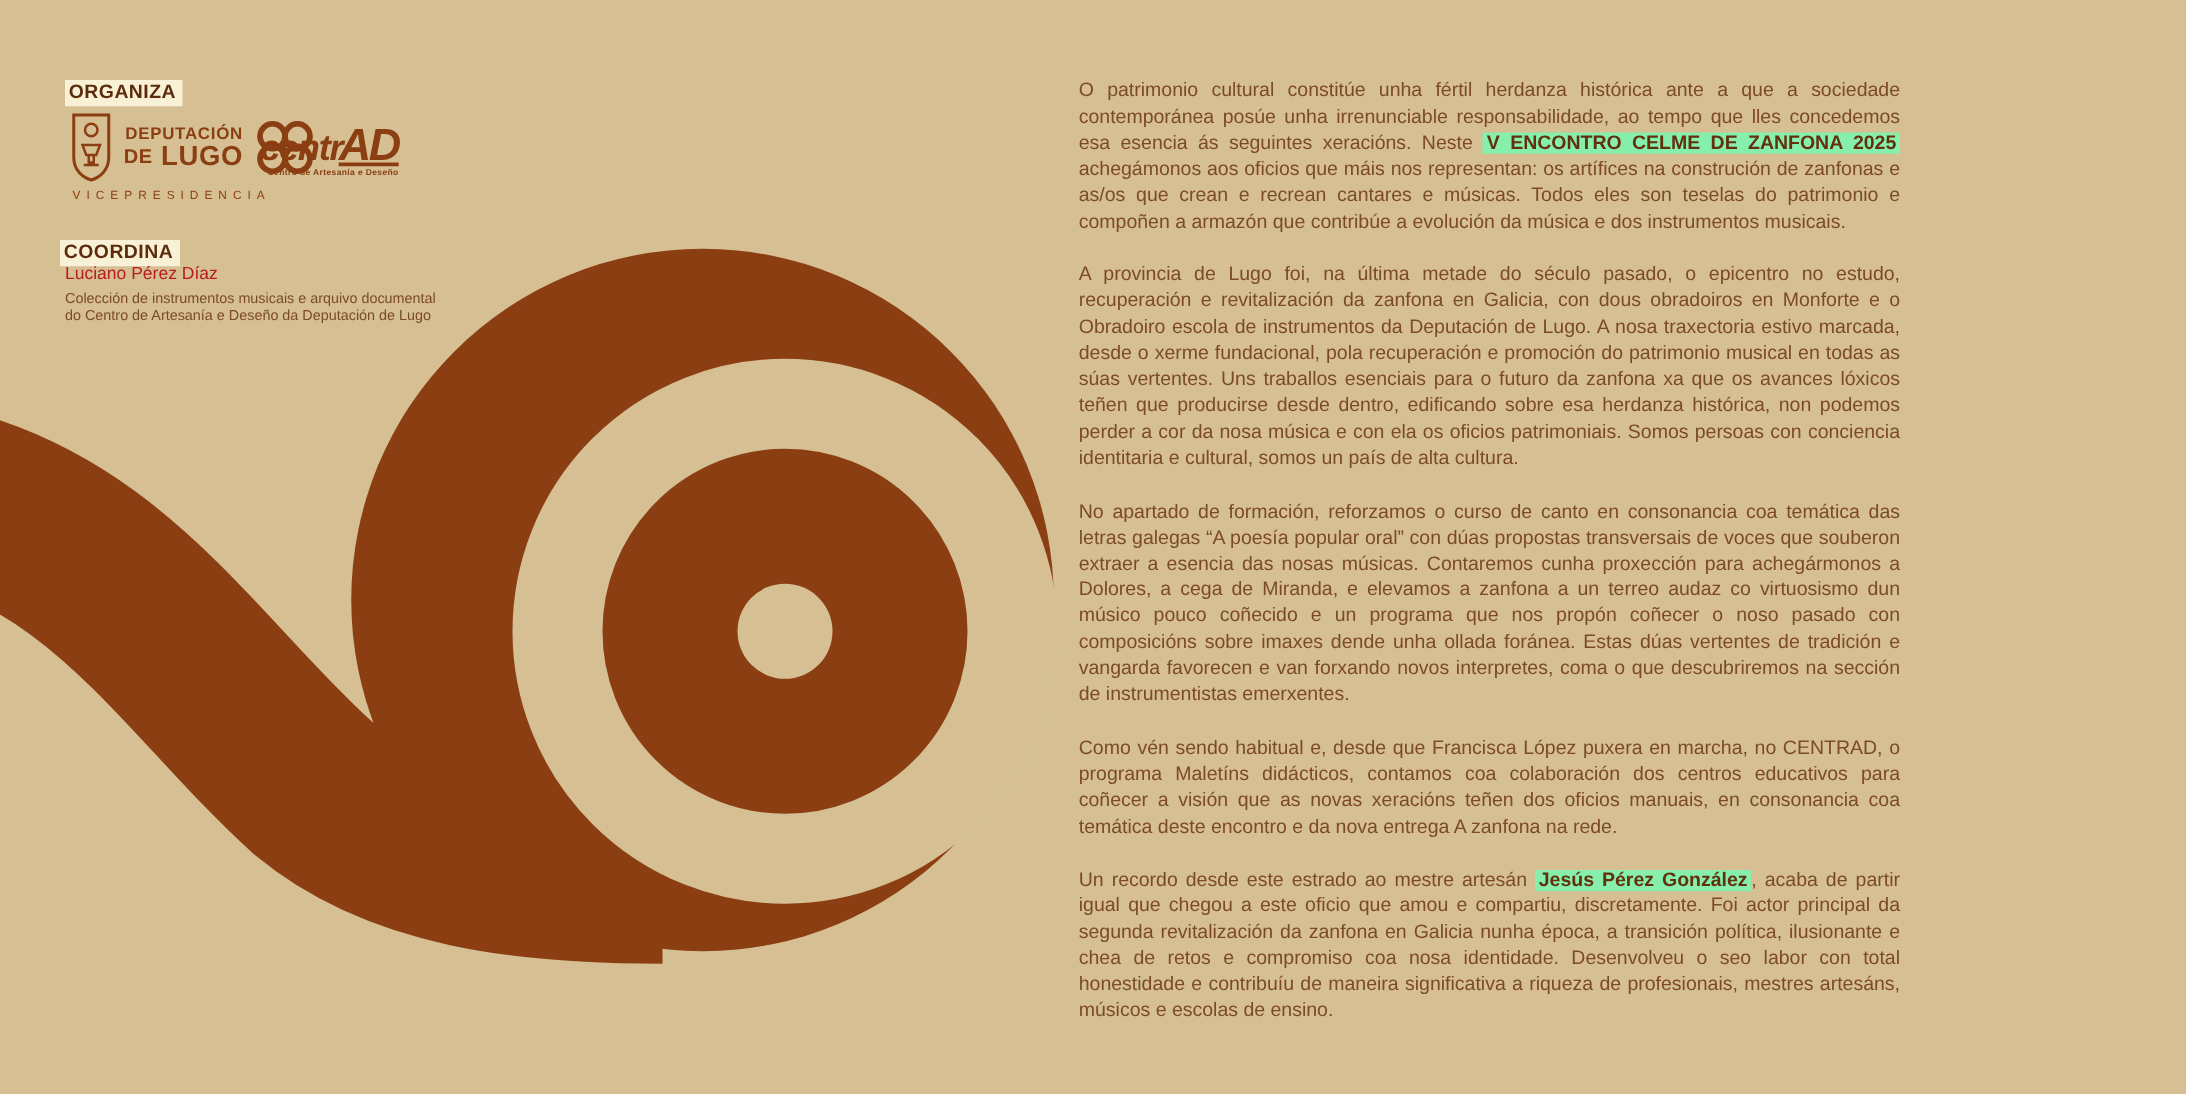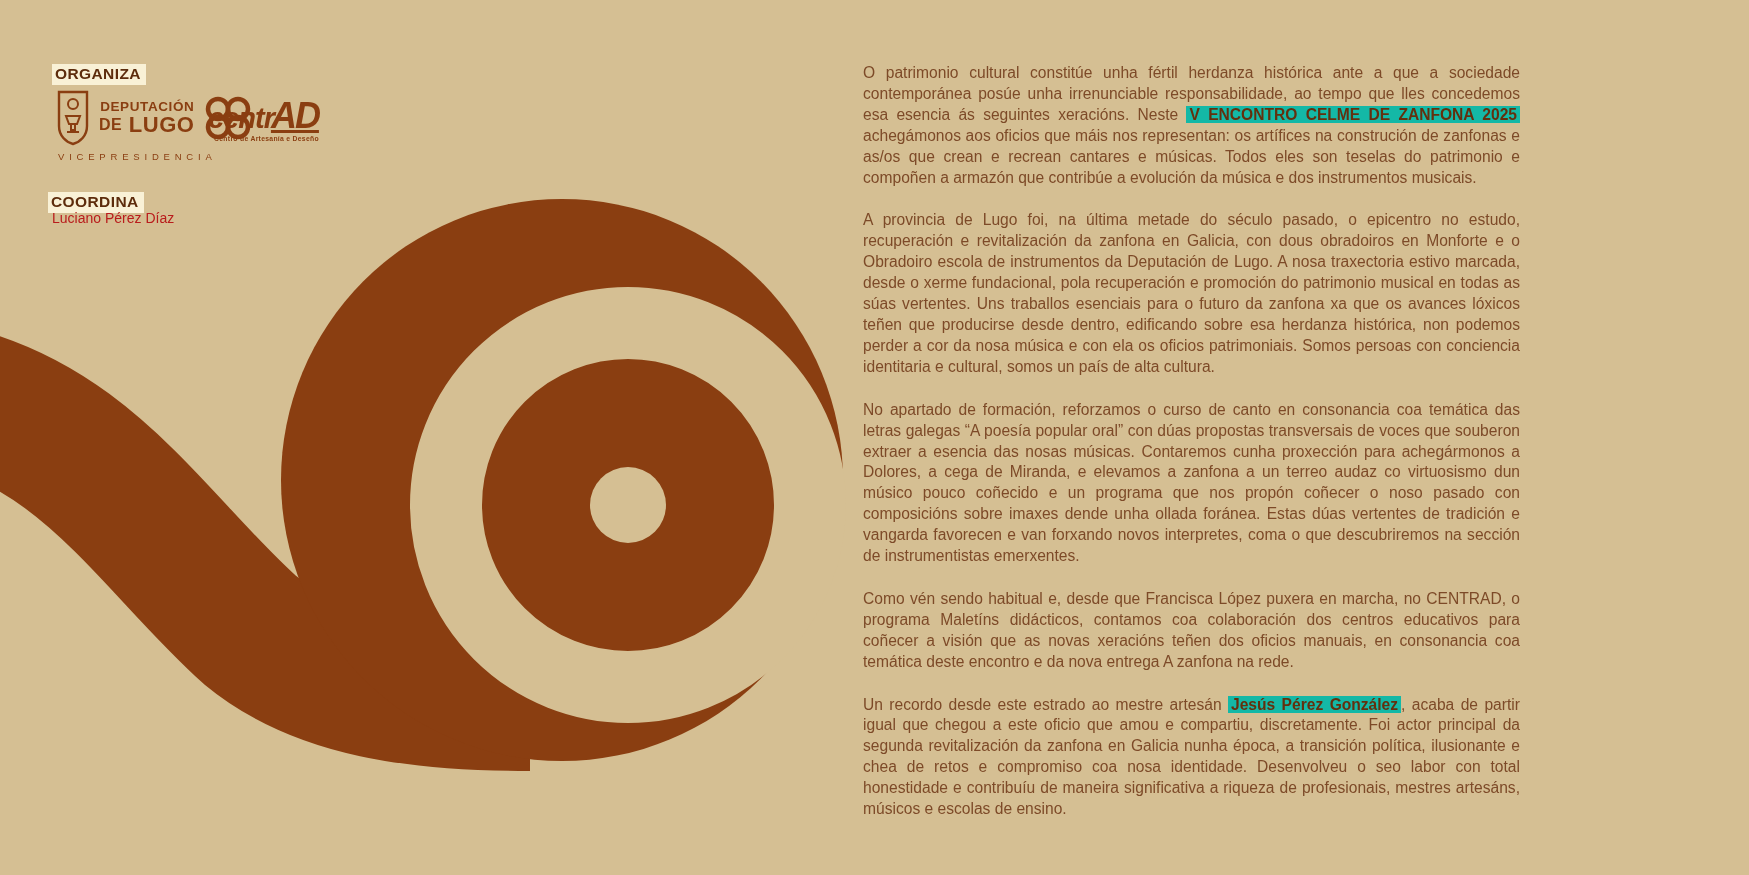--- a/index.html
+++ b/index.html
@@ -61,21 +61,21 @@
   
   .essay {
     position: absolute; left: 863px; top: 63px; width: 657px;
     color: #7d4a28;
     font-size: 15.6px;
     line-height: 20.9px;
     text-align: justify;
   }
   .essay p { margin: 0 0 22px 0; }
   .essay .hl {
-    background: #14b8a6;
+    background: #86efac;
     color: #63300e;
     font-weight: bold;
     padding: 0 3px;
   }
 </style>
 </head>
 <body>
 
 <div class="page">
 
@@ -111,20 +111,24 @@
   <div class="centrad">
     <div class="centrad-row">
       <span class="centrad-word">centr</span>
       <span class="centrad-ad">AD</span>
     </div>
     <div class="centrad-tag">Centro de Artesanía e Deseño</div>
   </div>
 
   <div class="coordina-label label-badge">COORDINA</div>
   <div class="coord-name">Luciano Pérez Díaz</div>
+  <div class="coord-desc">
+    <div>Colección de instrumentos musicais e arquivo documental</div>
+    <div>do Centro de Artesanía e Deseño da Deputación de Lugo</div>
+  </div>
 
   <div class="essay">
       <p><span>O patrimonio cultural constitúe unha fértil herdanza histórica ante a que a sociedade contemporánea posúe unha irrenunciable responsabilidade, ao tempo que lles concedemos esa esencia ás seguintes xeracións. Neste </span><span class="hl">V ENCONTRO CELME DE ZANFONA 2025</span><span> achegámonos aos oficios que máis nos representan: os artífices na construción de zanfonas e as/os que crean e recrean cantares e músicas. Todos eles son teselas do patrimonio e compoñen a armazón que contribúe a evolución da música e dos instrumentos musicais.</span></p>
       <p><span>A provincia de Lugo foi, na última metade do século pasado, o epicentro no estudo, recuperación e revitalización da zanfona en Galicia, con dous obradoiros en Monforte e o Obradoiro escola de instrumentos da Deputación de Lugo. A nosa traxectoria estivo marcada, desde o xerme fundacional, pola recuperación e promoción do patrimonio musical en todas as súas vertentes. Uns traballos esenciais para o futuro da zanfona xa que os avances lóxicos teñen que producirse desde dentro, edificando sobre esa herdanza histórica, non podemos perder a cor da nosa música e con ela os oficios patrimoniais. Somos persoas con conciencia identitaria e cultural, somos un país de alta cultura.</span></p>
       <p><span>No apartado de formación, reforzamos o curso de canto en consonancia coa temática das letras galegas “A poesía popular oral” con dúas propostas transversais de voces que souberon extraer a esencia das nosas músicas. Contaremos cunha proxección para achegármonos a Dolores, a cega de Miranda, e elevamos a zanfona a un terreo audaz co virtuosismo dun músico pouco coñecido e un programa que nos propón coñecer o noso pasado con composicións sobre imaxes dende unha ollada foránea. Estas dúas vertentes de tradición e vangarda favorecen e van forxando novos interpretes, coma o que descubriremos na sección de instrumentistas emerxentes.</span></p>
       <p><span>Como vén sendo habitual e, desde que Francisca López puxera en marcha, no CENTRAD, o programa Maletíns didácticos, contamos coa colaboración dos centros educativos para coñecer a visión que as novas xeracións teñen dos oficios manuais, en consonancia coa temática deste encontro e da nova entrega A zanfona na rede.</span></p>
       <p><span>Un recordo desde este estrado ao mestre artesán </span><span class="hl">Jesús Pérez González</span><span>, acaba de partir igual que chegou a este oficio que amou e compartiu, discretamente. Foi actor principal da segunda revitalización da zanfona en Galicia nunha época, a transición política, ilusionante e chea de retos e compromiso coa nosa identidade. Desenvolveu o seo labor con total honestidade e contribuíu de maneira significativa a riqueza de profesionais, mestres artesáns, músicos e escolas de ensino.</span></p>
     </div>
 
 </div>

